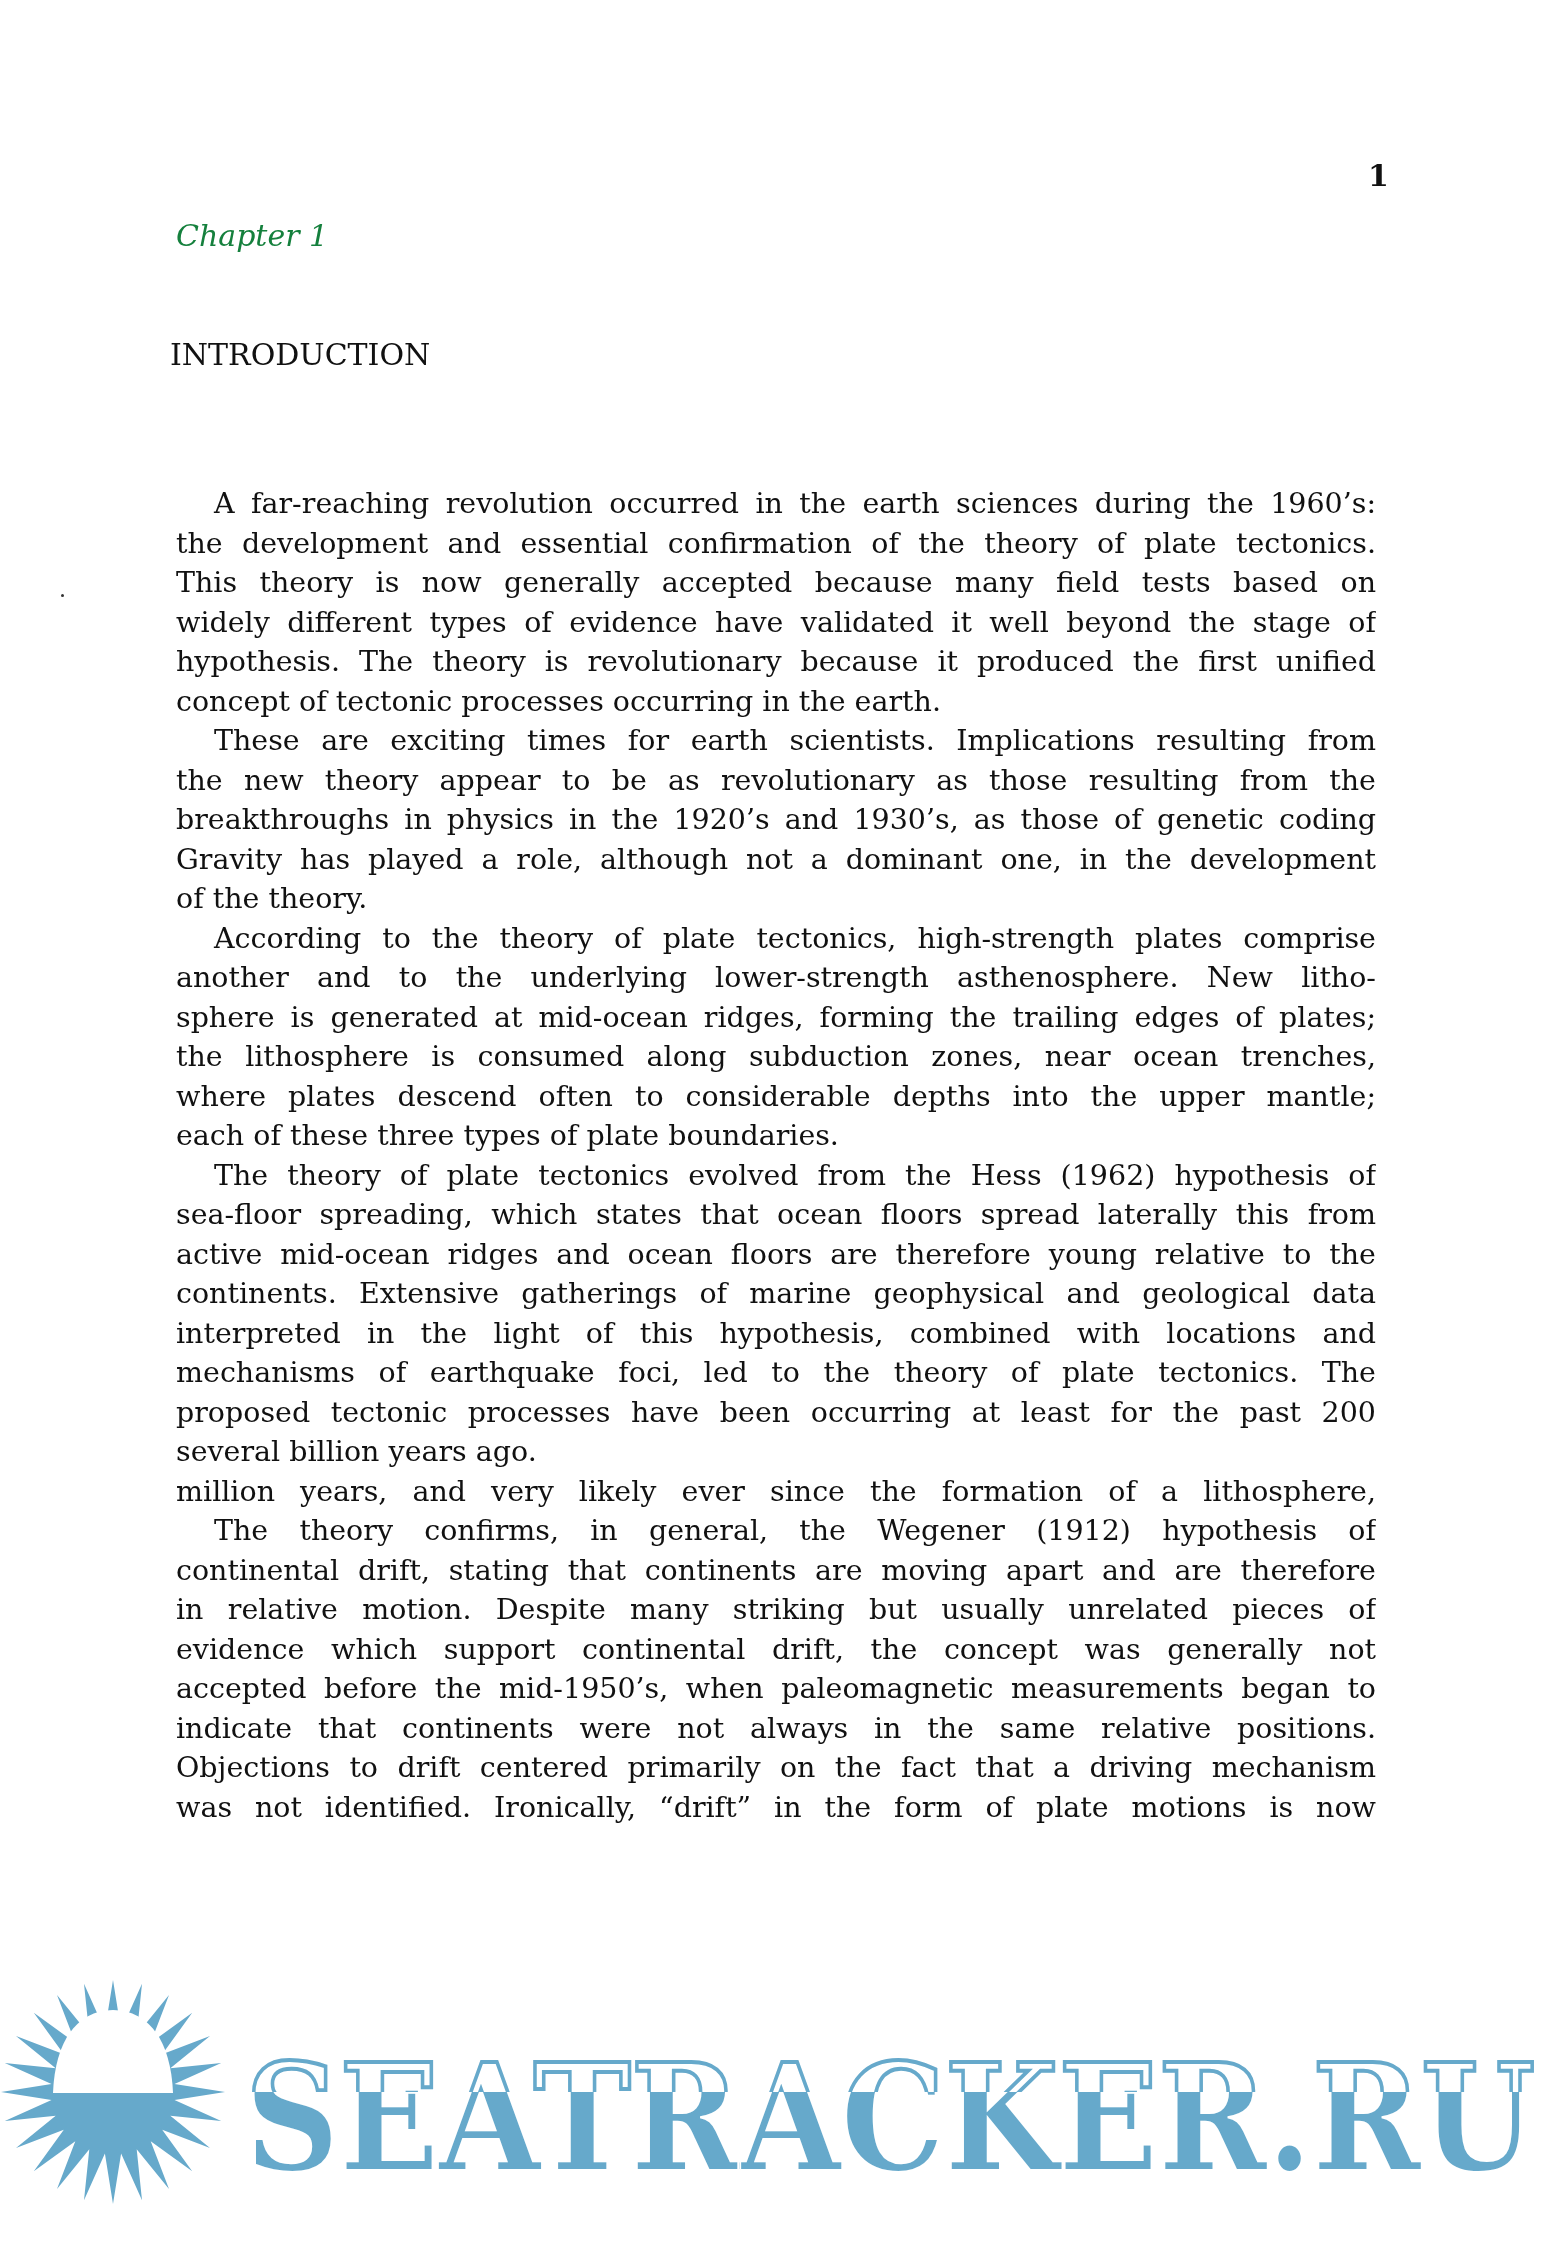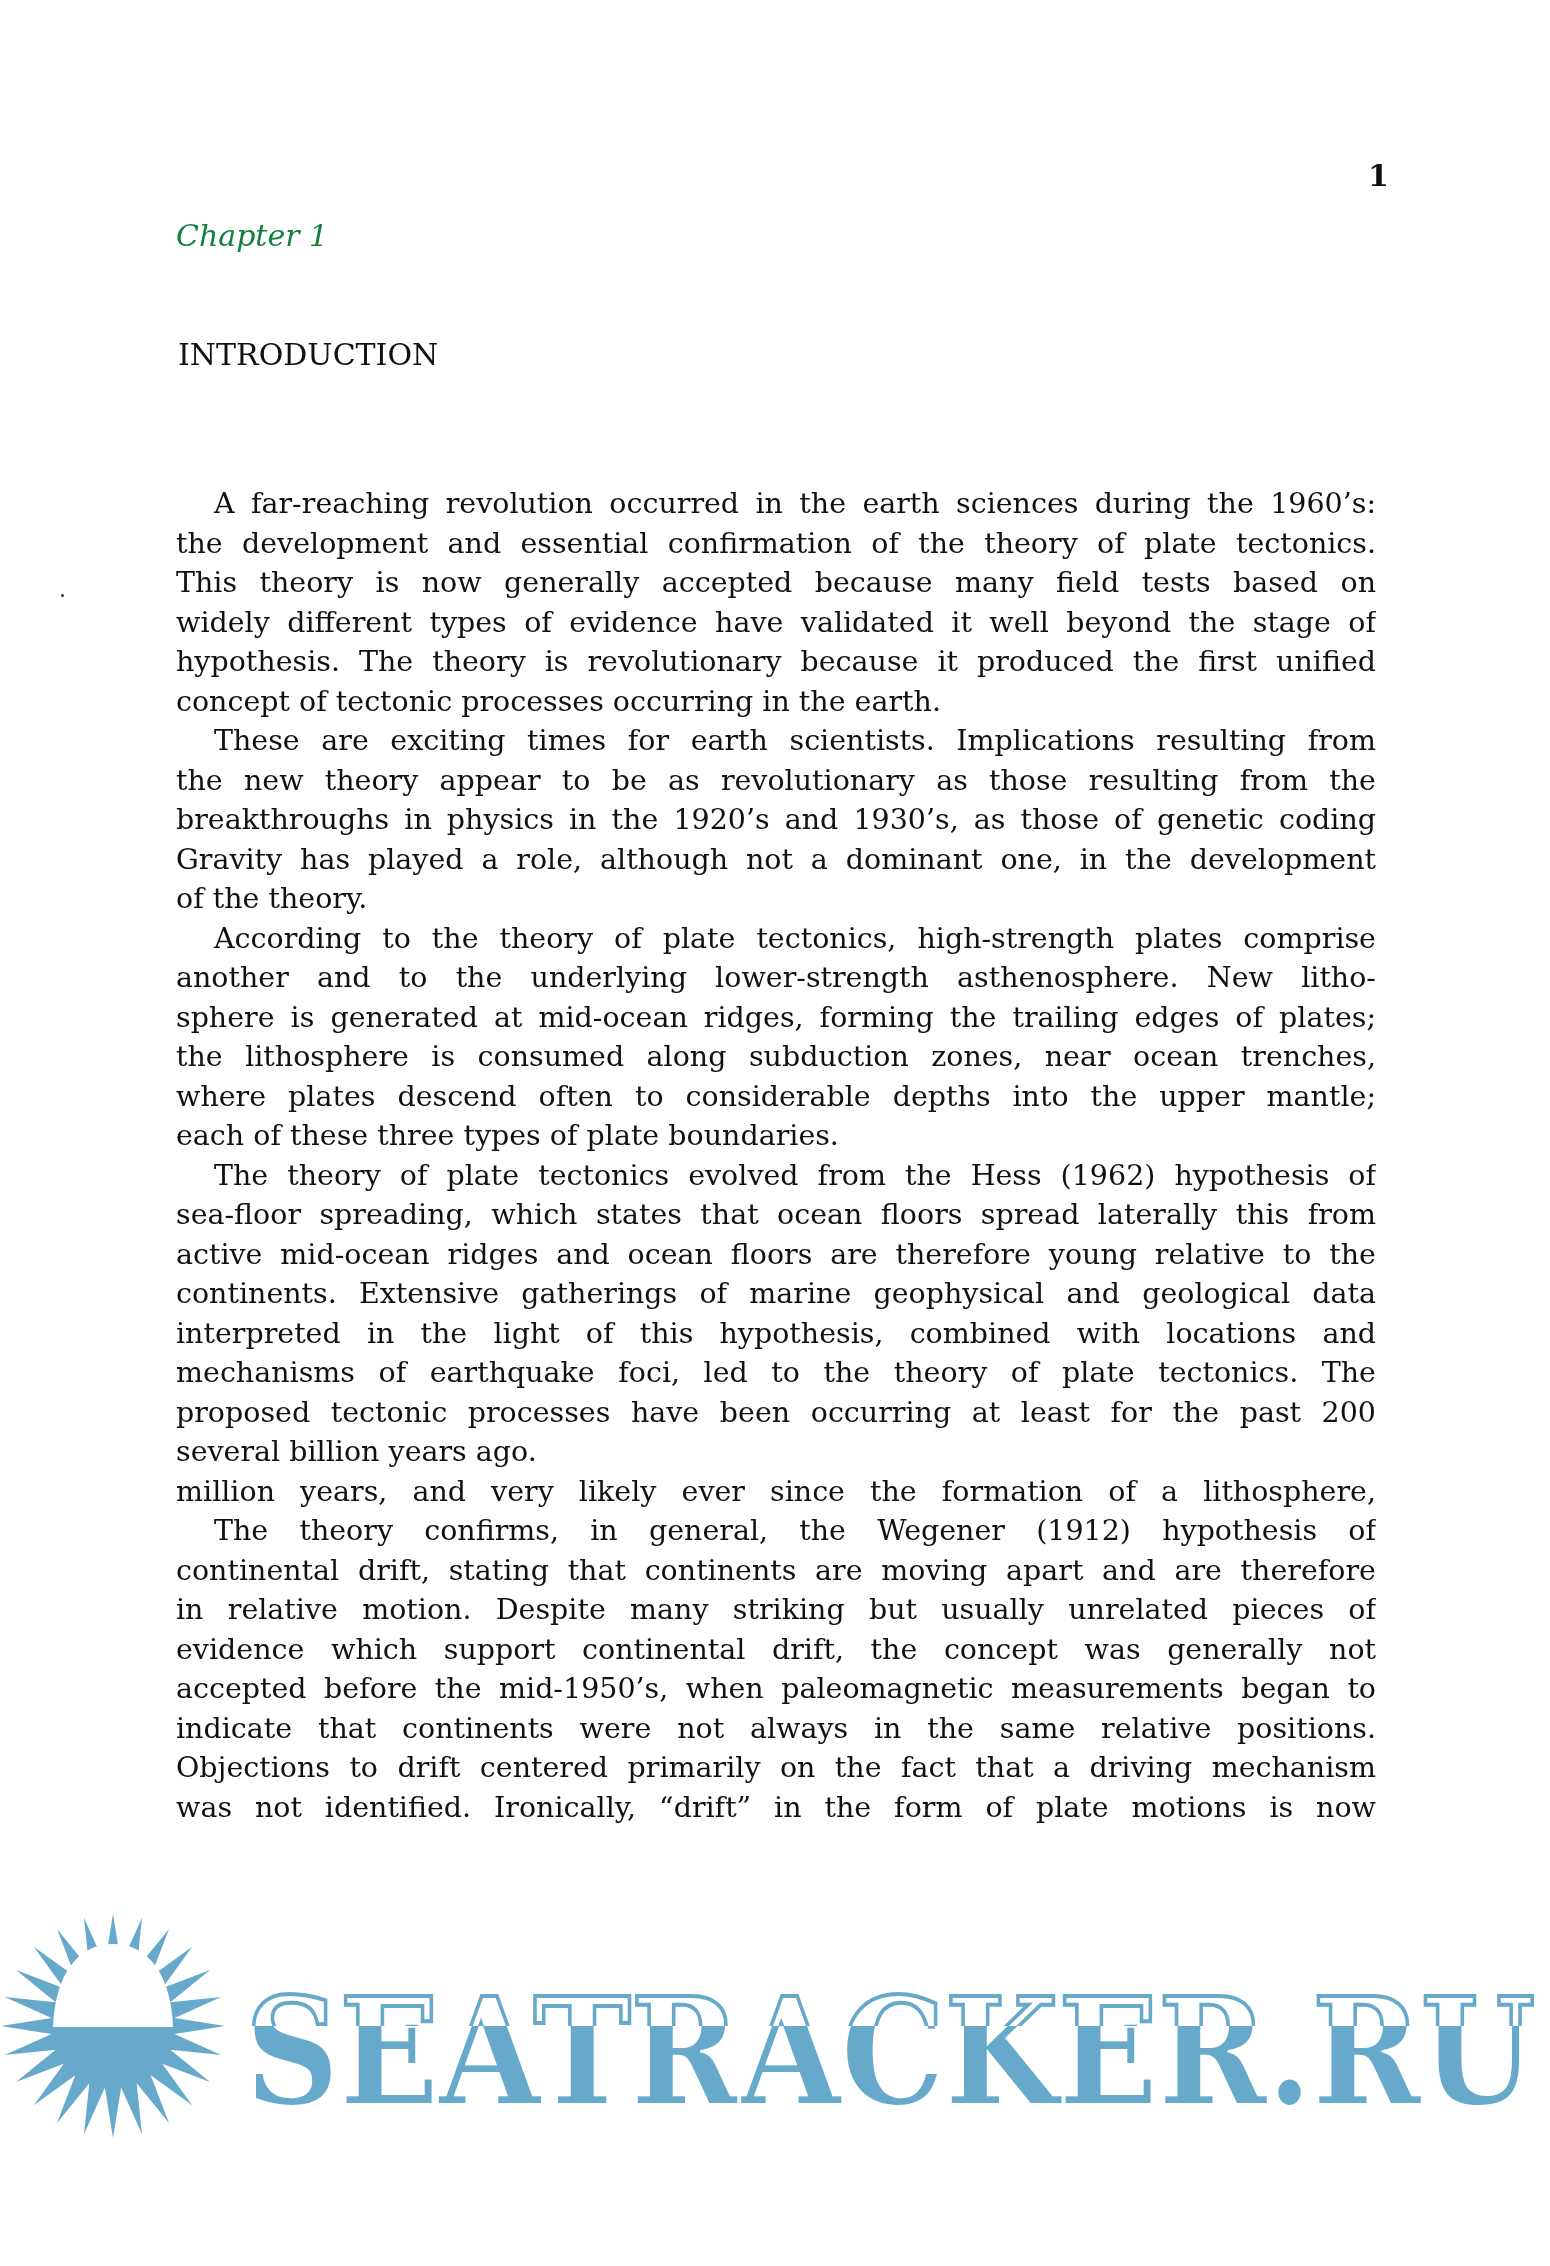--- a/index.html
+++ b/index.html
@@ -1,26 +1,26 @@
 <!DOCTYPE html>
 <html><head>
   <meta charset="utf-8">
   <style>
     html, body { margin:0; padding:0; background:#ffffff; }
     body { width:1550px; height:2266px; position:relative; overflow:hidden; }
     .page { position:absolute; left:0; top:0; width:1550px; height:2266px; background:#fff; }
     .page-number { position:absolute; left:1368px; top:158px; font-family:"DejaVu Serif", serif; font-size:30px; color:#111; font-weight:bold; }
     .chapter-label { position:absolute; left:176px; top:218px; font-family:"DejaVu Serif", serif; font-style:italic; font-size:30px; color:#15803d; }
-    .section-title { position:absolute; left:178px; top:337px; font-family:"DejaVu Serif", serif; font-size:30px; color:#111; letter-spacing:0px; }
+    .section-title { position:absolute; left:170px; top:337px; font-family:"DejaVu Serif", serif; font-size:30px; color:#111; letter-spacing:0px; }
     .body-text { position:absolute; left:176px; top:484px; width:1200px; font-family:"DejaVu Serif", serif; font-size:28.5px; color:#111; }
     .line { height:39.5px; line-height:39.5px; white-space:nowrap; text-align:justify; text-align-last:justify; overflow:visible; }
     .line.last { text-align-last:left; }
     .line.indent { padding-left:38px; }
     .stray-dot { position:absolute; left:61px; top:594px; width:3px; height:3px; background:#333; border-radius:50%; }
-    .watermark { position:absolute; left:0; top:1914px; width:1316px; height:236px; }
+    .watermark { position:absolute; left:0; top:1980px; width:1316px; height:236px; }
   </style>
 </head>
 <body>
 
 <div class="page">
   <div class="page-number">1</div>
   <div class="chapter-label">Chapter 1</div>
   <div class="section-title">INTRODUCTION</div>
   <div class="stray-dot"></div>
 

